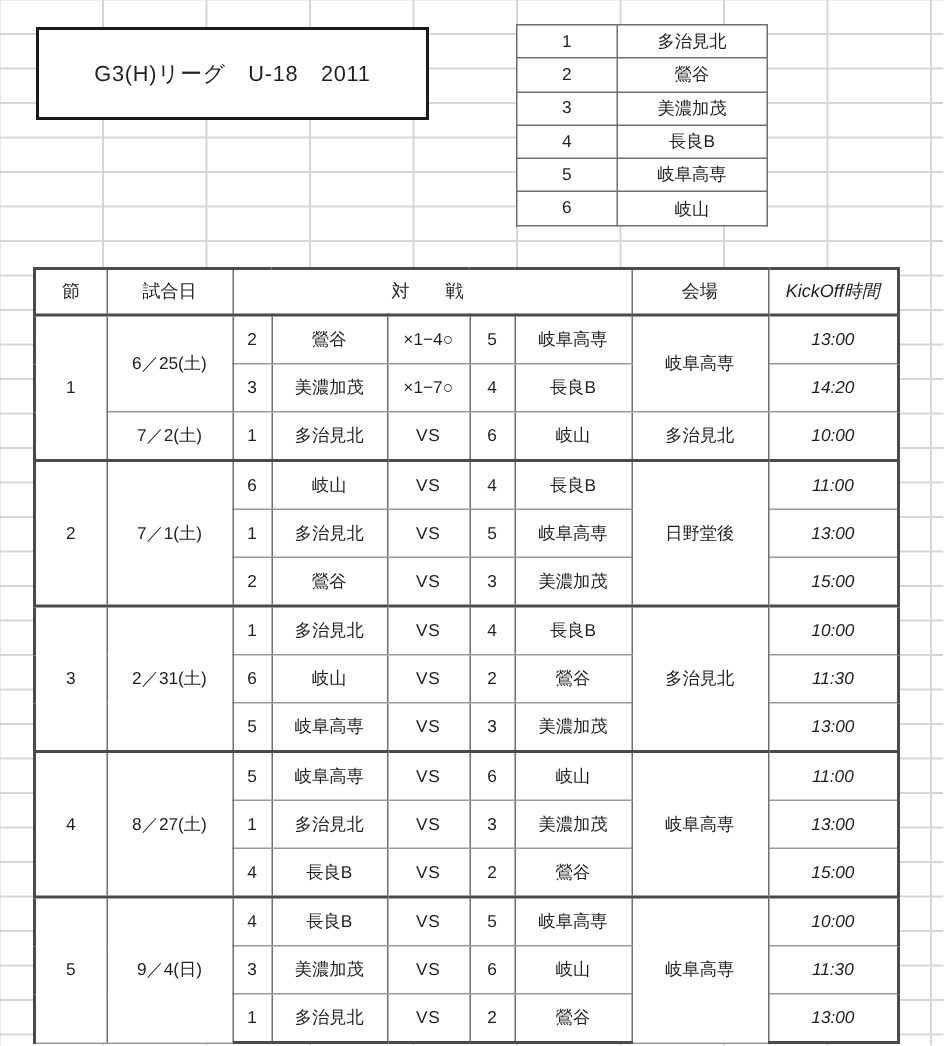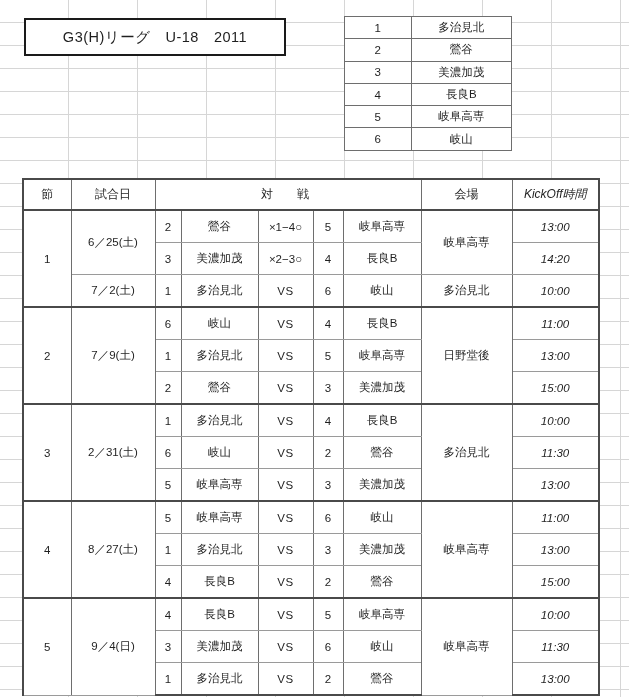--- a/index.html
+++ b/index.html
@@ -21,21 +21,21 @@
     background-size:69px 23px;
     background-position:-1px -1px;
     z-index:0;
   }
 
   
   .abs{position:absolute;z-index:2;background:#fff;}
 
   
   #title-box{
-    left:24px;top:18px;width:262px;height:38px;
+    left:24px;top:18px;width:262px;height:62px;
     border:2px solid #1a1a1a;
     display:flex;align-items:center;justify-content:center;
     box-sizing:border-box;
   }
   #title-text{
     font-size:14.5px;color:#1f1f1f;letter-spacing:.5px;white-space:pre;
   }
 
   
   #team-table{
@@ -183,38 +183,38 @@
           <td>鶯谷</td>
           <td class="score-cell">×1−4○</td>
           <td>5</td>
           <td>岐阜高専</td>
           <td rowspan="2">岐阜高専</td>
           <td class="edge-r">13:00</td>
         </tr>
         <tr>
           <td>3</td>
           <td>美濃加茂</td>
-          <td class="score-cell">×2−3○</td>
+          <td class="score-cell">×1−7○</td>
           <td>4</td>
           <td>長良B</td>
           <td class="edge-r">14:20</td>
         </tr>
         <tr>
           <td>7／2(土)</td>
           <td>1</td>
           <td>多治見北</td>
           <td class="vs-cell">VS</td>
           <td>6</td>
           <td>岐山</td>
           <td>多治見北</td>
           <td class="edge-r">10:00</td>
         </tr>
         <tr class="grp-top">
           <td class="sec-num edge-l" rowspan="3">2</td>
-          <td rowspan="3">7／9(土)</td>
+          <td rowspan="3">7／1(土)</td>
           <td>6</td>
           <td>岐山</td>
           <td class="vs-cell">VS</td>
           <td>4</td>
           <td>長良B</td>
           <td rowspan="3">日野堂後</td>
           <td class="edge-r">11:00</td>
         </tr>
         <tr>
           <td>1</td>

